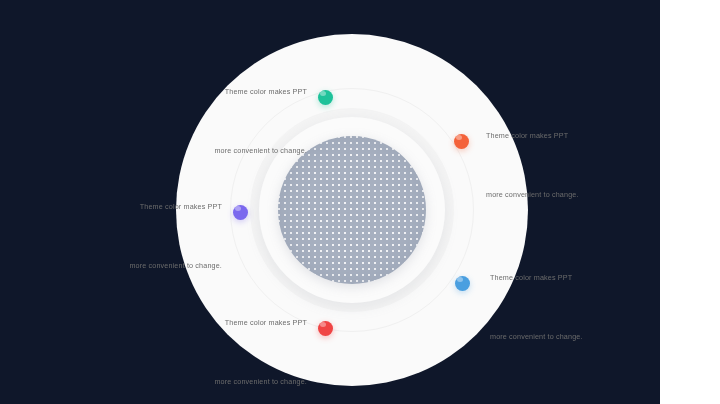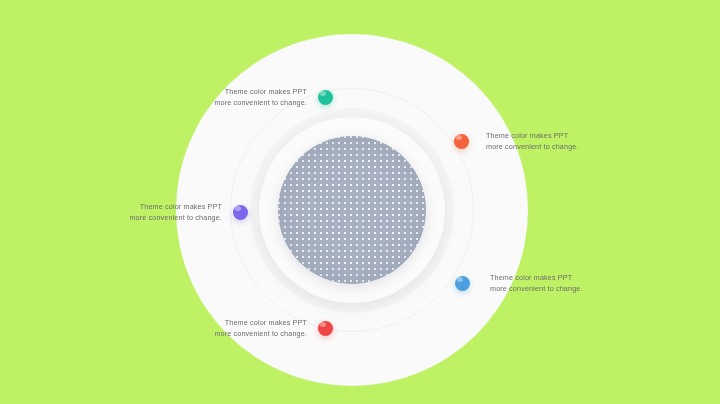--- a/index.html
+++ b/index.html
@@ -5,23 +5,23 @@
   html, body {
     margin: 0;
     padding: 0;
     background: #ffffff;
   }
   body {
     font-family: "Liberation Sans", sans-serif;
   }
   #slide {
     position: relative;
-    width: 720px;
+    width: 660px;
     height: 404px;
-    background: #bef264;
+    background: #0f172a;
     overflow: hidden;
   }
 
   
   .ring {
     position: absolute;
     border-radius: 50%;
     box-sizing: border-box;
   }
 
@@ -99,21 +99,21 @@
   .label {
     position: absolute;
     font-size: 7.2px;
     line-height: 11px;
     color: #6c6c6c;
     white-space: nowrap;
     letter-spacing: 0.15px;
   }
   .label.right-align { text-align: right; }
   .label.left-align  { text-align: left; }
-  .label .l2 { display: block; }
+  .label .l2 { display: block; margin-top: 48px; }
 </style>
 </head>
 <body>
 
 <div id="slide">
 
   <div class="ring halo"></div>
   <div class="ring orbit"></div>
   <div class="ring disc-outer"></div>
   <div class="ring disc-white"></div>

